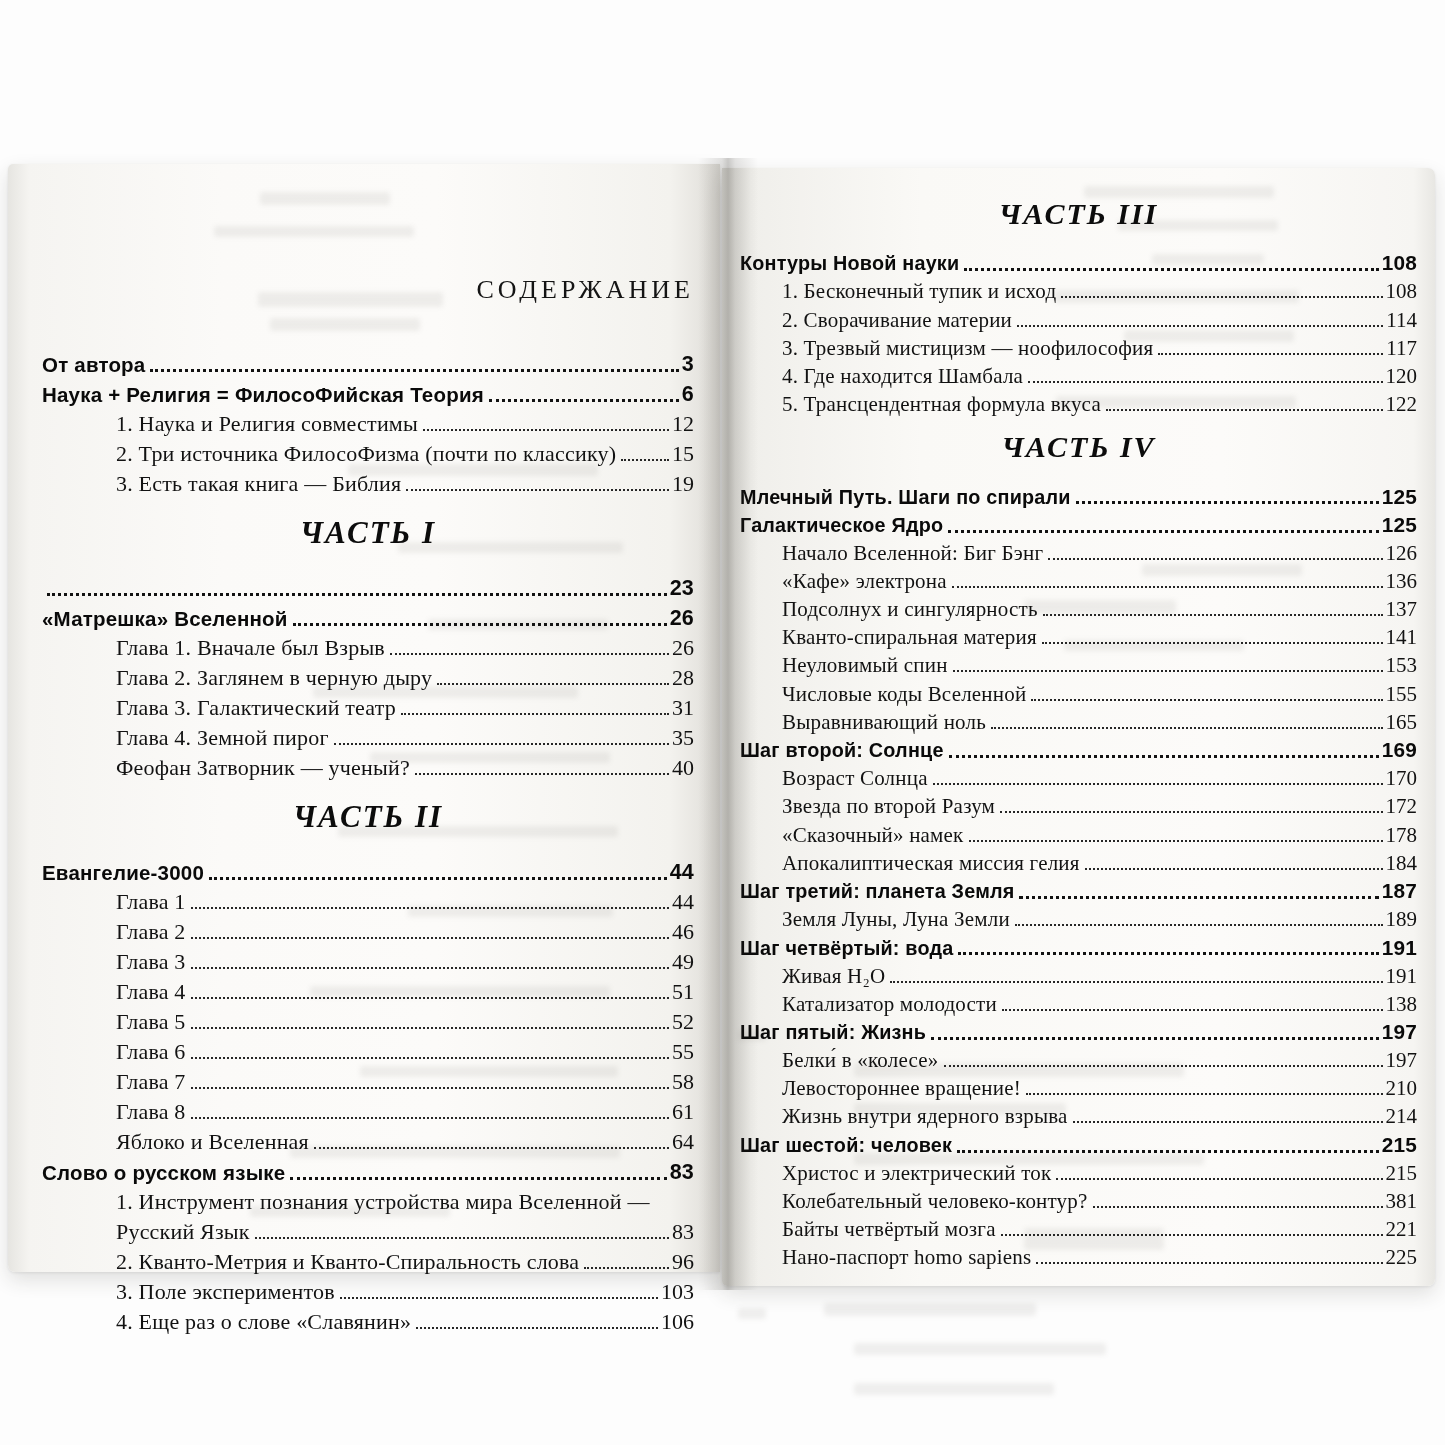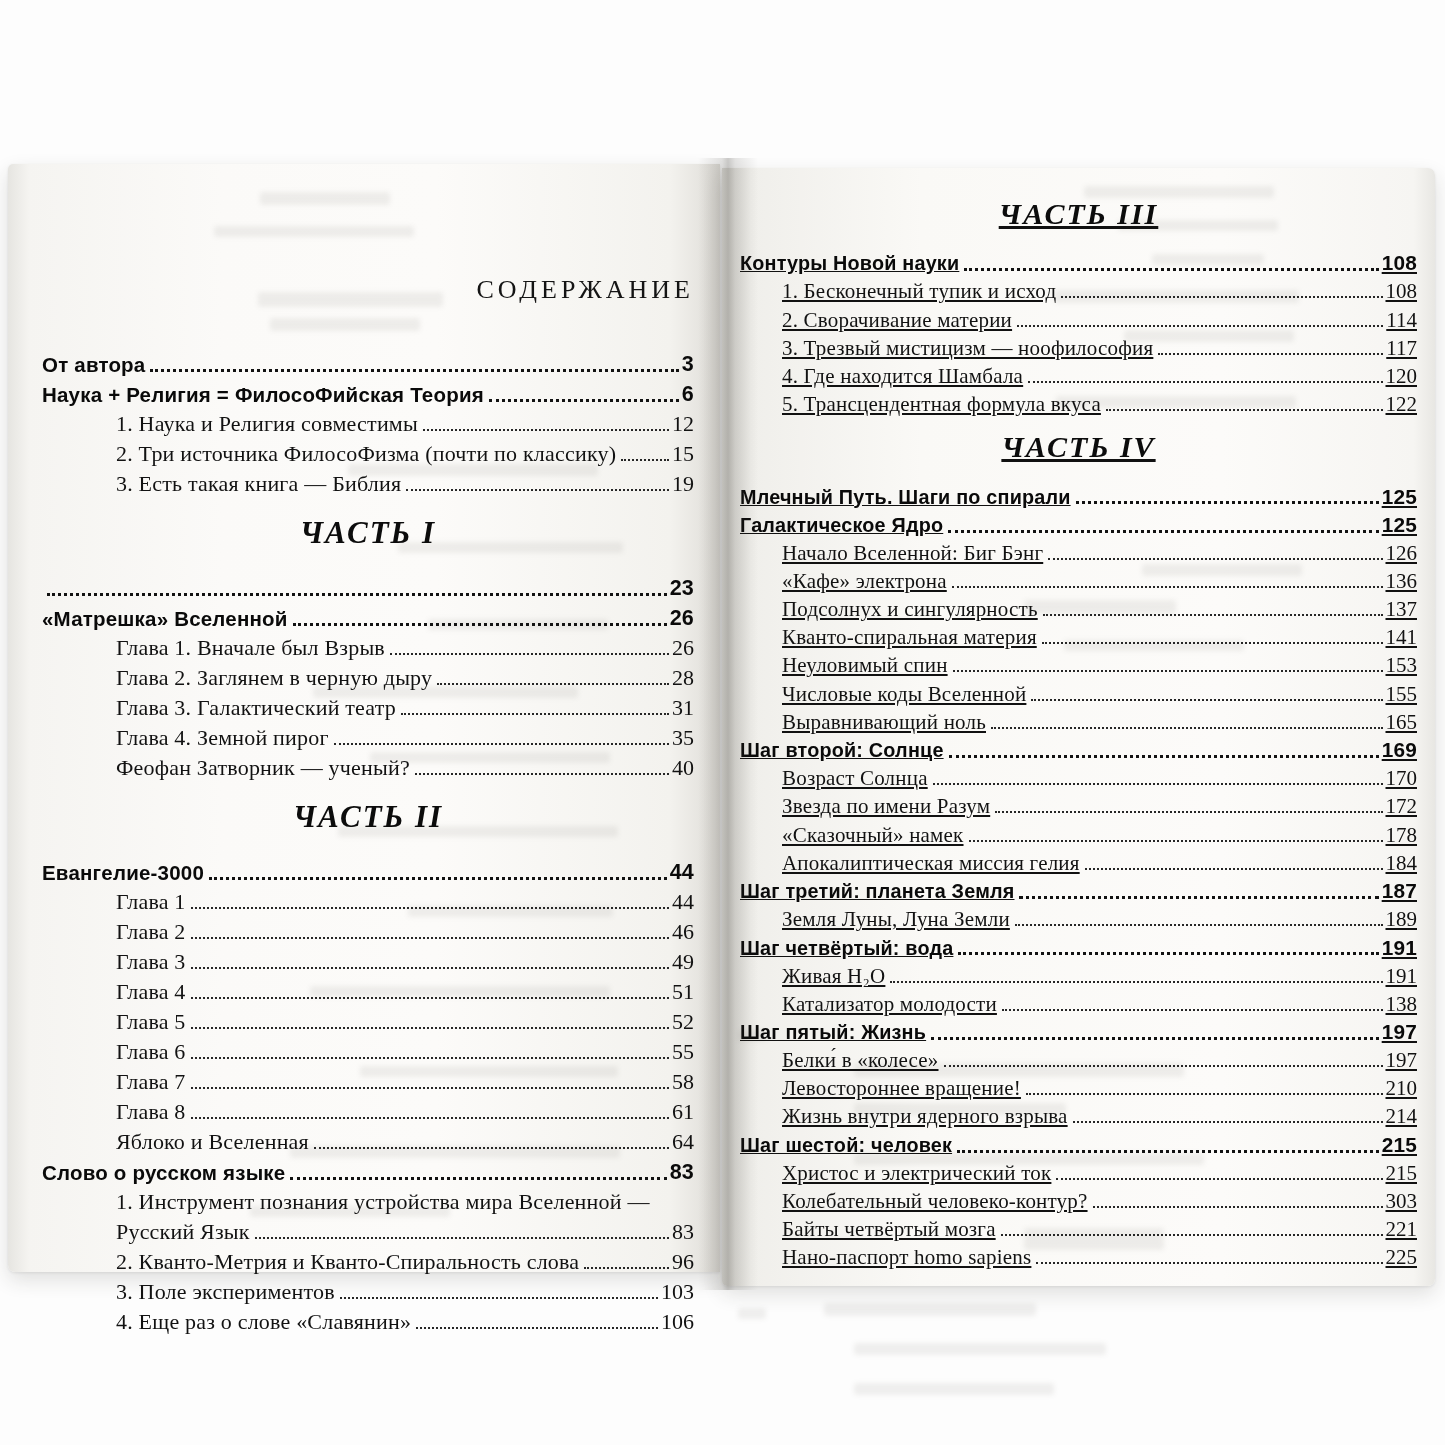--- a/index.html
+++ b/index.html
@@ -27,21 +27,21 @@
   }
   .page.pr{
     left:722px;top:168px;width:713px;height:1118px;
     background:linear-gradient(90deg,#d9d8d3 0%,#f0efeb 4%,#faf9f6 28%,#fcfbf9 70%,#f6f5f2 97%,#e8e7e3 100%);
     border-radius:0 7px 7px 5px;
     box-shadow:0 8px 20px rgba(40,40,35,.14), 0 1px 3px rgba(0,0,0,.08);
     --pitch:28.2px; --fs:21px; --bfs:19.8px; --ind:42px; --ph:64px; --pfs:30px;
   }
   .content{position:relative;z-index:2;}
   .pl .content{padding:110px 26px 0 34px;}
-  .pr .content{padding:14px 18px 0 18px;text-decoration:underline;}
+  .pr .content{padding:14px 18px 0 18px;}
 
   .gutter-shadow{
     position:absolute;left:698px;top:158px;width:60px;height:1132px;z-index:3;
     background:linear-gradient(90deg,rgba(55,52,45,0) 0%,rgba(55,52,45,.14) 40%,rgba(55,52,45,.26) 50%,rgba(55,52,45,.13) 62%,rgba(55,52,45,0) 100%);
     pointer-events:none;
   }
 
   
   .title{
     text-align:right;
@@ -356,21 +356,21 @@
             <span class="t">Шаг второй: Солнце</span>
             <span class="dots"></span>
             <span class="p">169</span>
           </div>
           <div class="entry ind">
             <span class="t">Возраст Солнца</span>
             <span class="dots"></span>
             <span class="p">170</span>
           </div>
           <div class="entry ind">
-            <span class="t">Звезда по имени Разум</span>
+            <span class="t">Звезда по второй Разум</span>
             <span class="dots"></span>
             <span class="p">172</span>
           </div>
           <div class="entry ind">
             <span class="t">«Сказочный» намек</span>
             <span class="dots"></span>
             <span class="p">178</span>
           </div>
           <div class="entry ind">
             <span class="t">Апокалиптическая миссия гелия</span>
@@ -428,21 +428,21 @@
             <span class="p">215</span>
           </div>
           <div class="entry ind">
             <span class="t">Христос и электрический ток</span>
             <span class="dots"></span>
             <span class="p">215</span>
           </div>
           <div class="entry ind">
             <span class="t">Колебательный человеко-контур?</span>
             <span class="dots"></span>
-            <span class="p">303</span>
+            <span class="p">381</span>
           </div>
           <div class="entry ind">
             <span class="t">Байты четвёртый мозга</span>
             <span class="dots"></span>
             <span class="p">221</span>
           </div>
           <div class="entry ind">
             <span class="t">Нано-паспорт homo sapiens</span>
             <span class="dots"></span>
             <span class="p">225</span>

